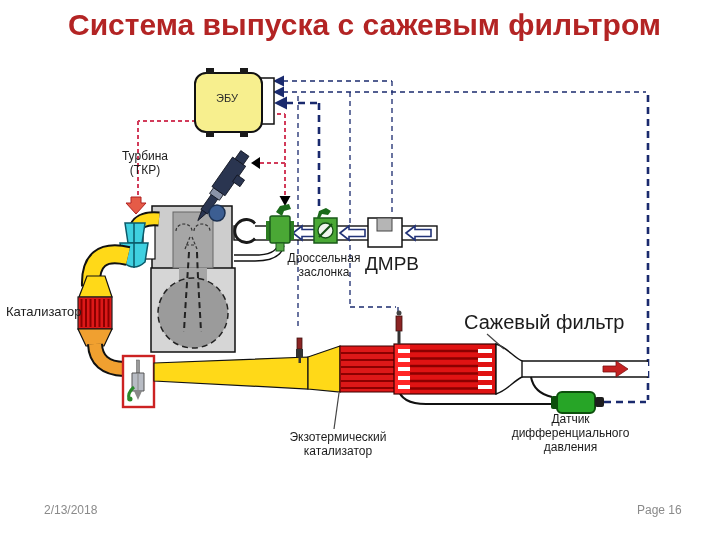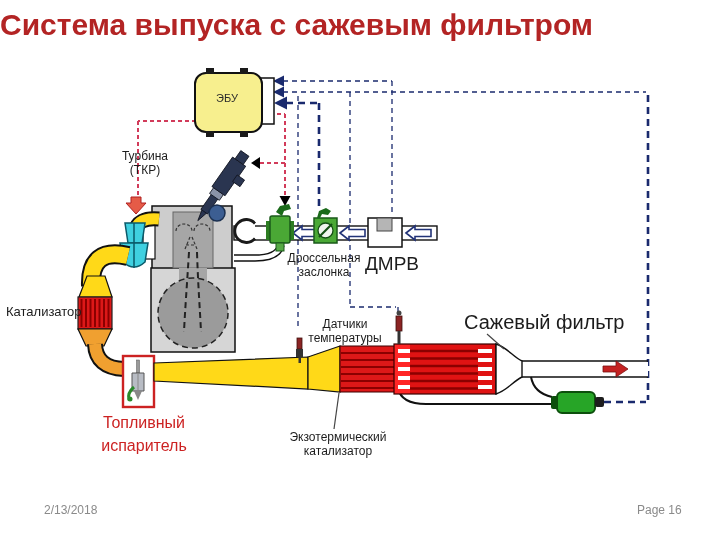--- a/index.html
+++ b/index.html
@@ -1,21 +1,21 @@
 <!DOCTYPE html>
 <html style="--title_red: #b32424; --label_red: #cc2222; --signal_red: #d23b5a; --signal_navy: #1a2a6e; --pipe_yellow: #ffd918; --pipe_orange: #f0a030; --catalyst_red: #dd1818; --stripe_dark_red: #8b0000; --turbo_cyan: #3fd0e0; --valve_green: #4aa835; --sensor_green: #27a527; --engine_gray: #cdcdcd; --footer_gray: #8a8a8a;"><head>
 <meta charset="utf-8">
 <style>
   html,body{margin:0;padding:0;background:#fff;}
   #slide{position:relative;width:720px;height:540px;background:#fff;overflow:hidden;
          font-family:"Liberation Sans",sans-serif;}
   #diagram{position:absolute;left:0;top:0;}
   .lbl{position:absolute;color:#1c1c1c;font-size:12px;line-height:1.18;
        text-align:center;white-space:pre-line;}
-  .title{position:absolute;left:0;right:0;top:8px;
+  .title{position:absolute;left:9px;right:0;top:8px;text-align:center;
          font-size:30px;font-weight:bold;color:var(--title_red,#b32424);}
   .ecu-text{position:absolute;left:196px;top:92px;width:62px;text-align:center;
             font-size:11px;color:#2a2a2a;}
   .big{font-size:20px;text-align:left;}
   .redlbl{font-size:16px;color:var(--label_red,#cc2222);line-height:1.45;}
   .leftlbl{text-align:left;font-size:13px;}
   .foot{position:absolute;font-size:12px;color:var(--footer_gray,#8a8a8a);}
   
   .f-yellow{fill:var(--pipe_yellow,#ffd918);} .f-orange{fill:var(--pipe_orange,#f0a030);}
   .f-red{fill:var(--catalyst_red,#dd1818);}   .f-cyan{fill:var(--turbo_cyan,#3fd0e0);}
@@ -214,23 +214,22 @@
 </svg>
 
 <div class="title">Система выпуска с сажевым фильтром</div>
 <div class="ecu-text">ЭБУ</div>
 <div class="lbl" style="left:108px;top:149px;width:74px;">Турбина
 (ТКР)</div>
 <div class="lbl leftlbl" style="left:6px;top:304px;width:90px;">Катализатор</div>
 <div class="lbl" style="left:280px;top:251px;width:88px;">Дроссельная
 заслонка</div>
 <div class="lbl" style="left:365px;top:253px;width:40px;font-size:19px;">ДМРВ</div>
-<div class="lbl" style="left:302px;top:317px;width:86px;">Датчики
-температуры</div>
 <div class="lbl big" style="left:464px;top:311px;width:175px;">Сажевый фильтр</div>
-<div class="lbl redlbl" style="left:88px;top:411px;width:112px;">Топливный
-испаритель</div>
 <div class="lbl" style="left:266px;top:430px;width:144px;">Экзотермический
 катализатор</div>
+<div class="lbl" style="left:498px;top:412px;width:145px;">Датчик
+дифференциального
+давления</div>
 <div class="foot" style="left:44px;top:503px;">2/13/2018</div>
 <div class="foot" style="left:637px;top:503px;">Page 16</div>
 
 </div>
 
 </body></html>

